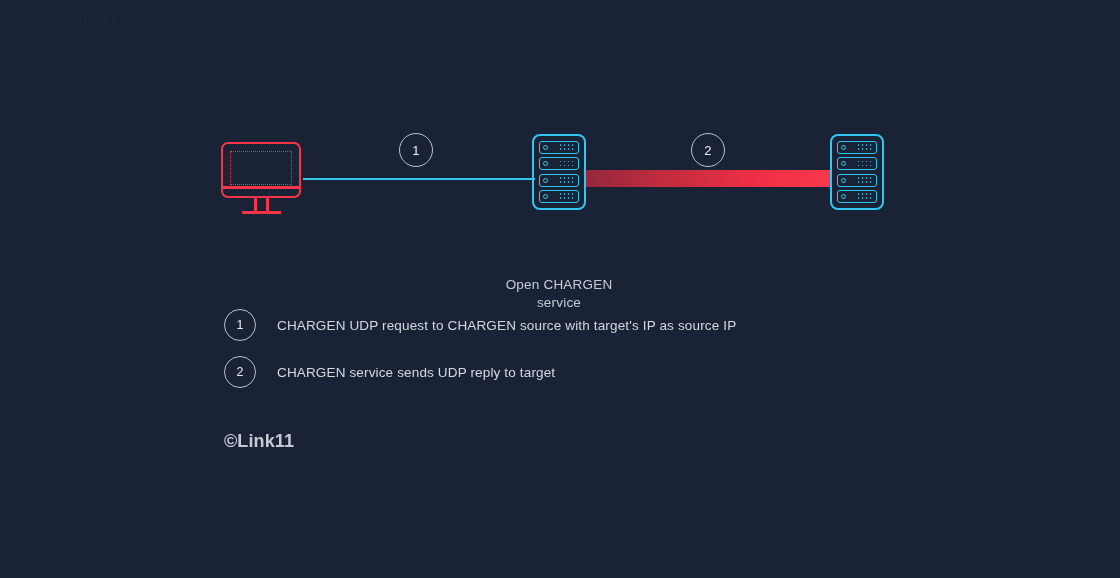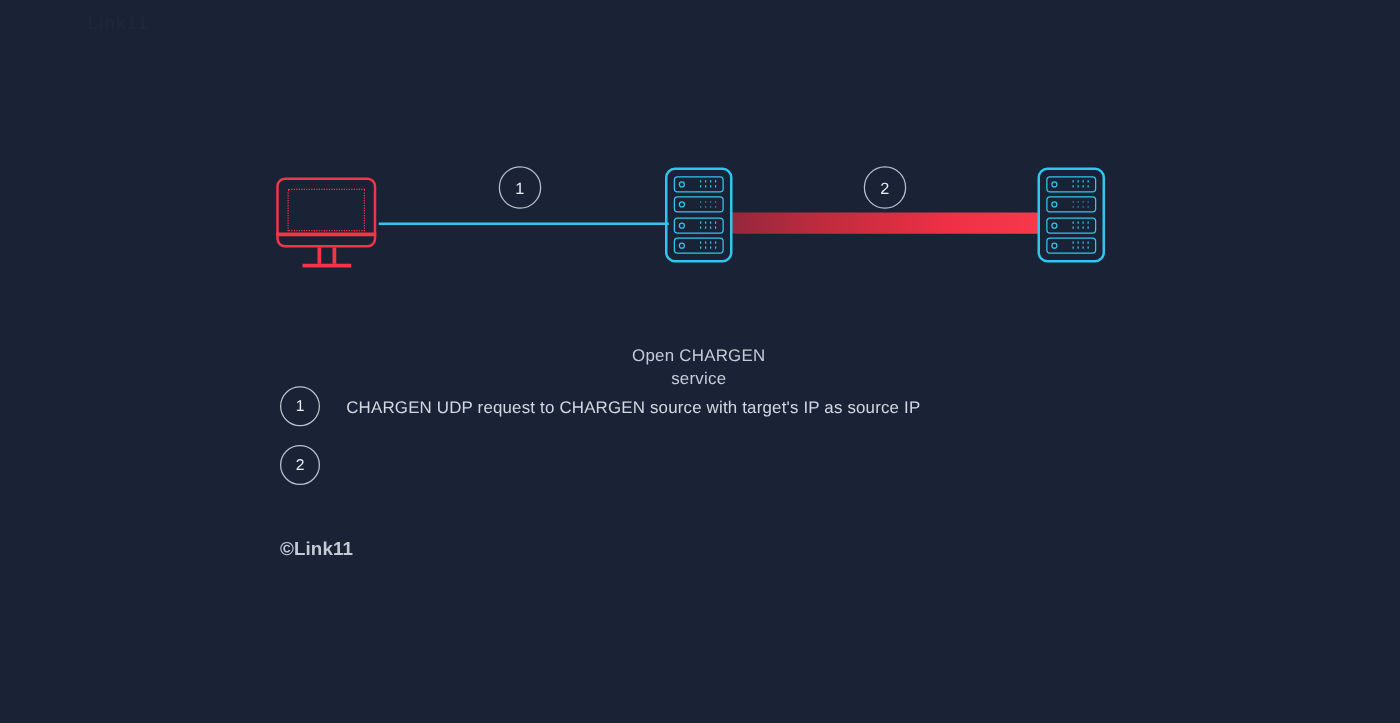--- a/index.html
+++ b/index.html
@@ -225,21 +225,21 @@
     letter-spacing: 0.15px;
     white-space: nowrap;
   }
 
   
   #footer-logo {
     position: absolute;
     left: 224px;
     top: 431px;
     color: #c3cad6;
-    font-size: 15px;
+    font-size: 18px;
     font-weight: bold;
     letter-spacing: 0.1px;
   }
   #watermark {
     position: absolute;
     left: 70px;
     top: 10px;
     color: rgba(255,255,255,0.022);
     font-size: 15px;
     letter-spacing: 1px;
@@ -382,18 +382,19 @@
   <div id="flow-badge-1" class="step-badge">1</div>
   <div id="flow-badge-2" class="step-badge">2</div>
 
   <div id="legend">
     <div class="legend-row">
       <div class="legend-badge">1</div>
       <div class="legend-text">CHARGEN UDP request to CHARGEN source with target's IP as source IP</div>
     </div>
     <div class="legend-row">
       <div class="legend-badge">2</div>
+      <div class="legend-text">CHARGEN service sends UDP reply to target</div>
     </div>
   </div>
 
   <div id="footer-logo">©Link11</div>
 
 </div>
 
 </body></html>

